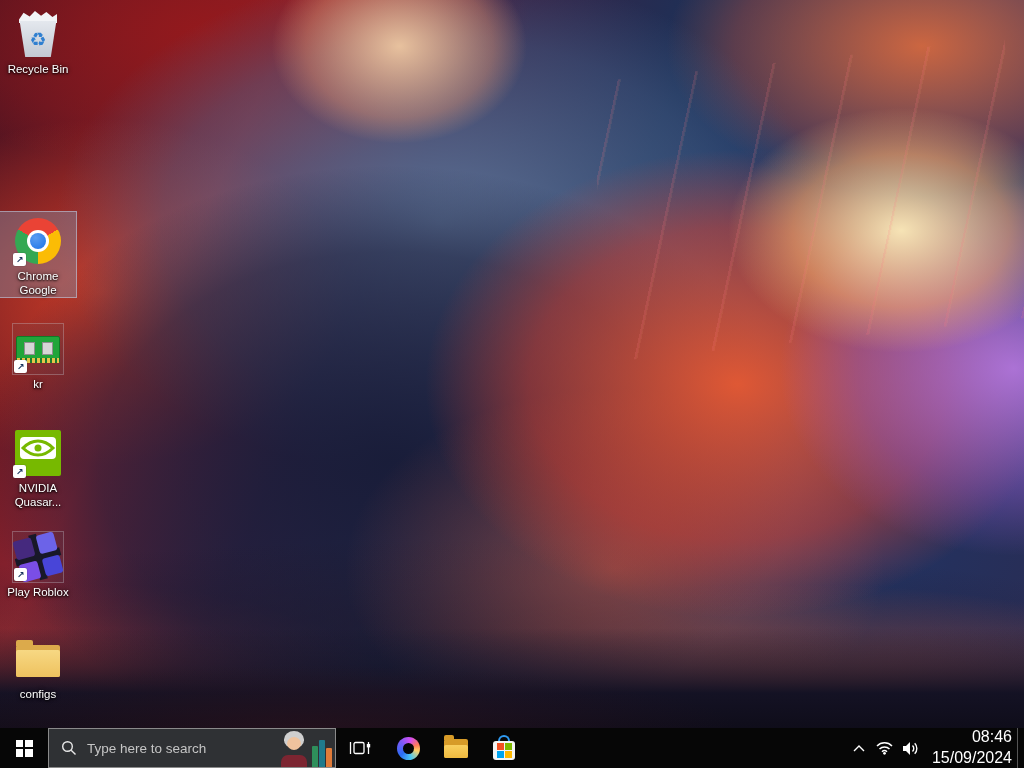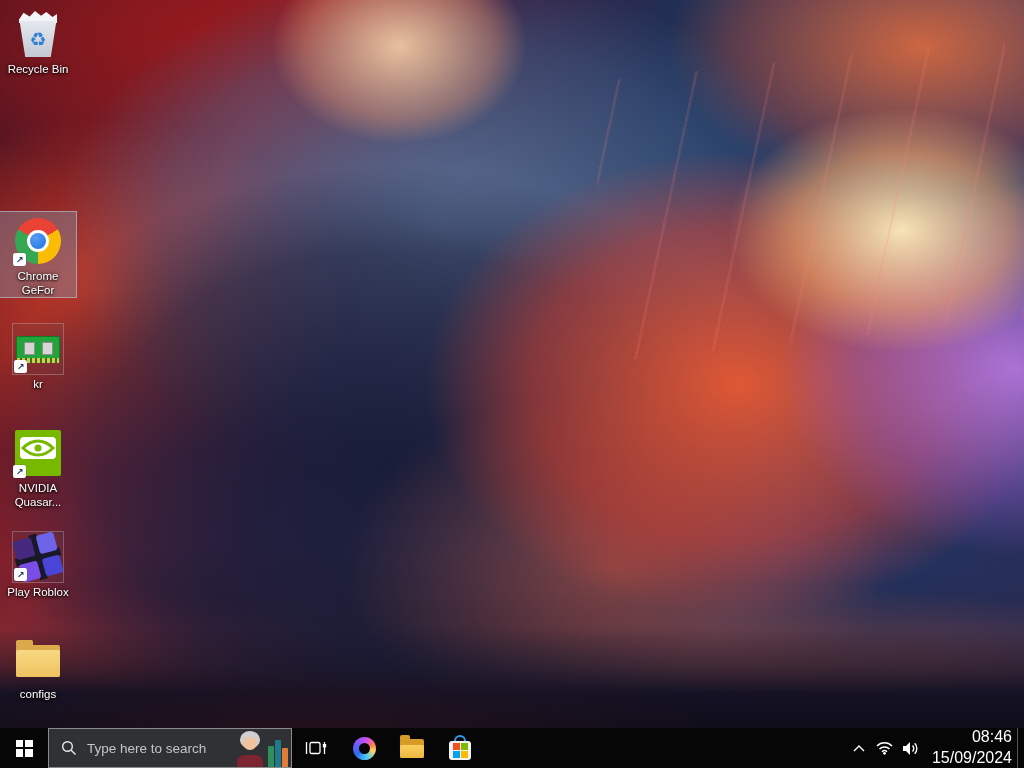--- a/index.html
+++ b/index.html
@@ -97,21 +97,21 @@
   .toast-close { position:absolute; top:8px; right:13px; color:#c0c0c0; font-size:19px; line-height:1; cursor:default; }
   .toast-msg { padding:13px 16px 0; font-size:15.5px; font-weight:bold; color:#fff; }
 
   
   .taskbar { position:absolute; left:0; right:0; bottom:0; height:40px; background:#060606;
     display:flex; align-items:stretch; z-index:30; }
   .tb-btn { width:48px; display:flex; align-items:center; justify-content:center; }
   .win-logo { width:17px; height:17px; display:grid; grid-template:1fr 1fr / 1fr 1fr; gap:2px; }
   .win-logo span { background:#fff; }
 
-  .search-box { width:244px; background:#2f3134; border:1px solid #8a8a8a; display:flex; align-items:center; }
+  .search-box { width:288px; background:#2f3134; border:1px solid #8a8a8a; display:flex; align-items:center; }
   .search-box svg { margin-left:12px; flex:0 0 auto; }
   .search-input { flex:1; min-width:0; background:transparent; border:0; outline:none; color:#cfcfcf;
     font-size:13.5px; padding-left:10px; font-family:"Liberation Sans",sans-serif; }
   .search-input::placeholder { color:#c5c5c5; opacity:1; }
   .sh-art { display:flex; align-items:flex-end; gap:2px; padding-right:3px; height:38px; align-self:flex-end; }
   .granny { position:relative; width:32px; height:36px; }
   .granny .hair { position:absolute; top:0; left:6px; width:20px; height:17px; background:#cfcfcf; border-radius:50% 50% 45% 45%; }
   .granny .face { position:absolute; top:6px; left:9px; width:14px; height:13px; background:#f0c39e; border-radius:50%; }
   .granny .body { position:absolute; bottom:0; left:3px; width:26px; height:12px; background:#7c2531; border-radius:7px 7px 0 0; }
   .books { display:flex; align-items:flex-end; gap:1px; height:30px; }
@@ -161,21 +161,21 @@
 
   <div class="cell selected" style="left:0;top:212px">
     <div class="art">
       <div class="chrome">
         <span class="ring"></span>
         <span class="core"></span>
       </div>
       <span class="sc">↗</span>
     </div>
     <div class="lbl">Chrome</div>
-    <div class="lbl">GeFor</div>
+    <div class="lbl">Google</div>
   </div>
 
   <div class="cell" style="left:0;top:320px">
     <div class="art plate">
       <div class="ram">
         <span class="chip c1"></span>
         <span class="chip c2"></span>
         <span class="pins"></span>
       </div>
       <span class="sc">↗</span>

